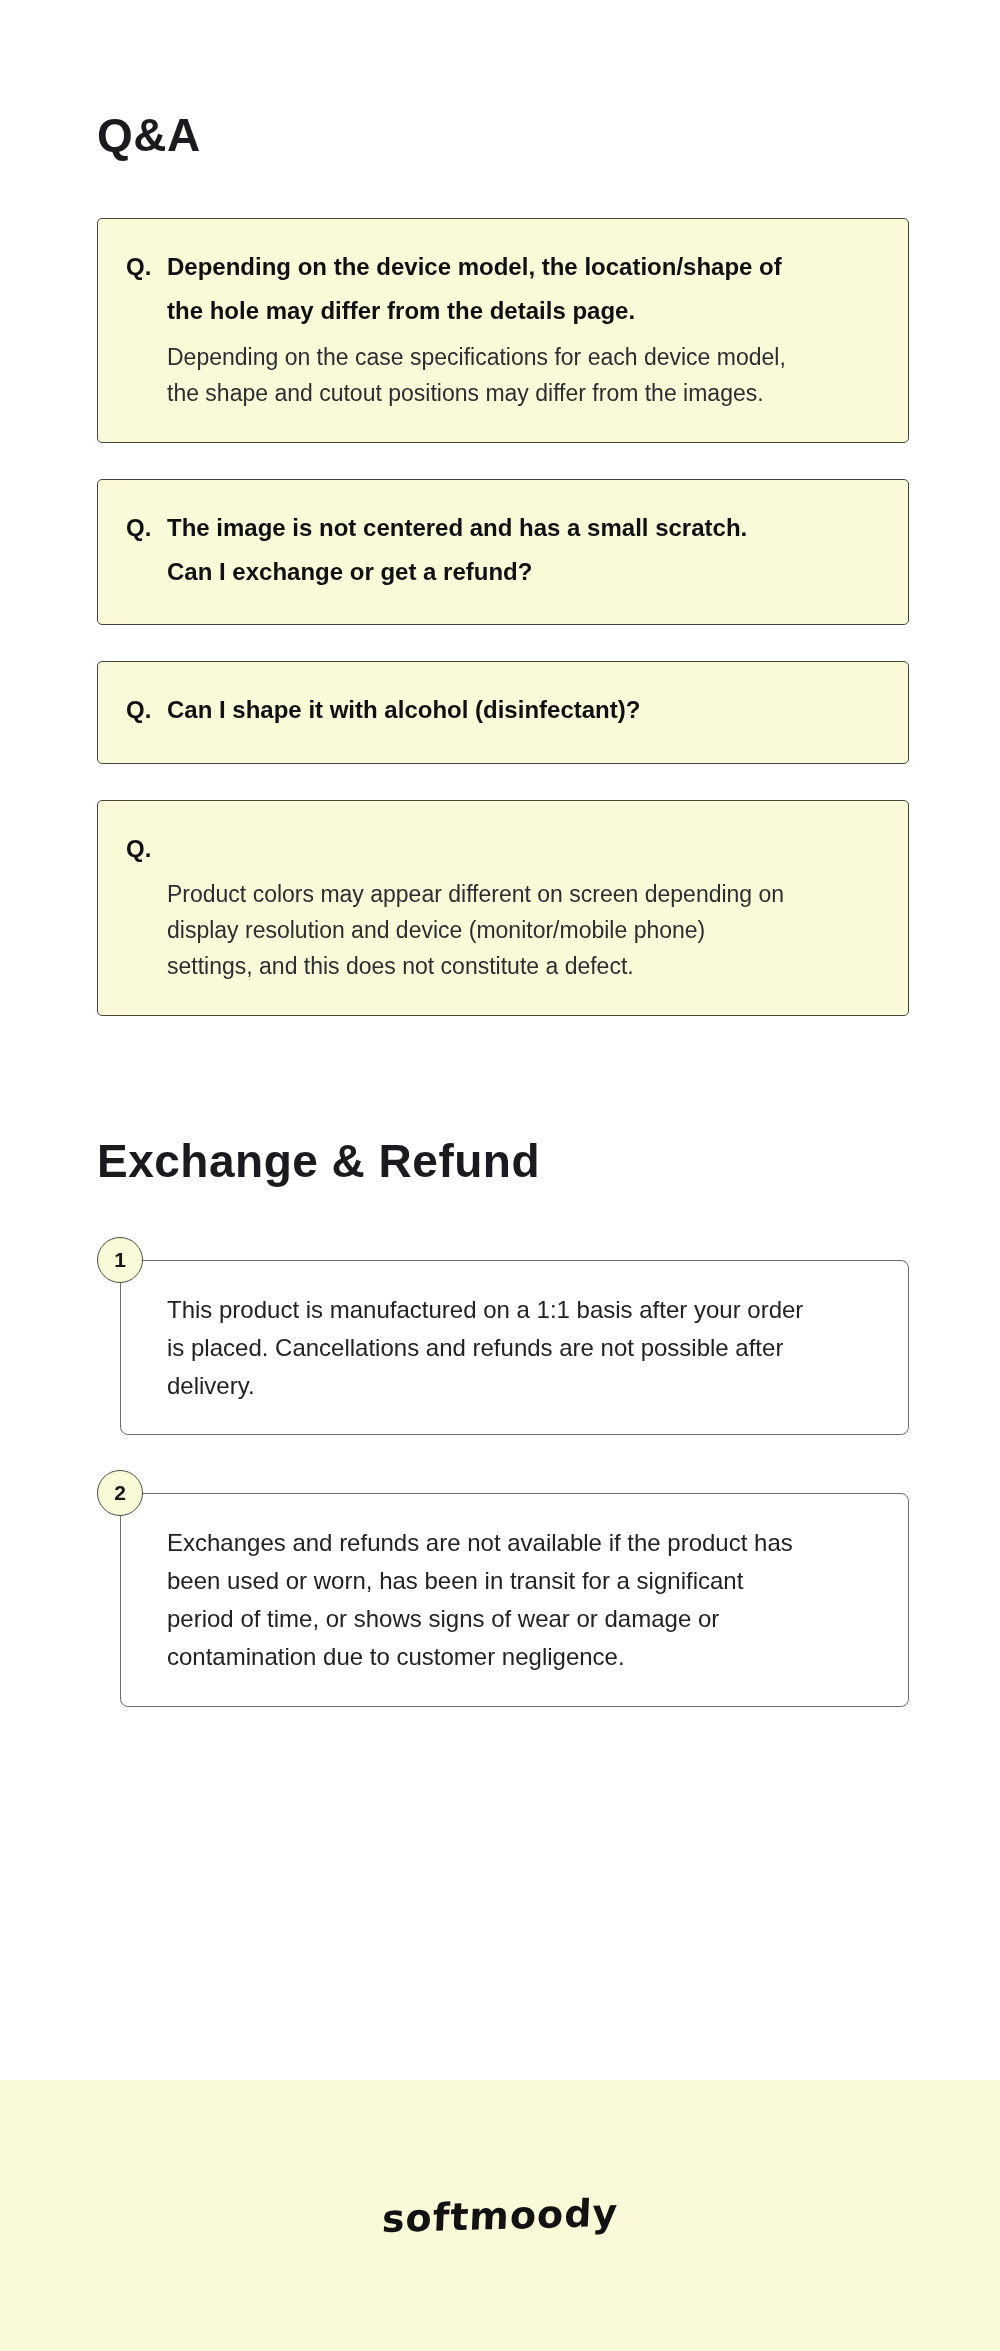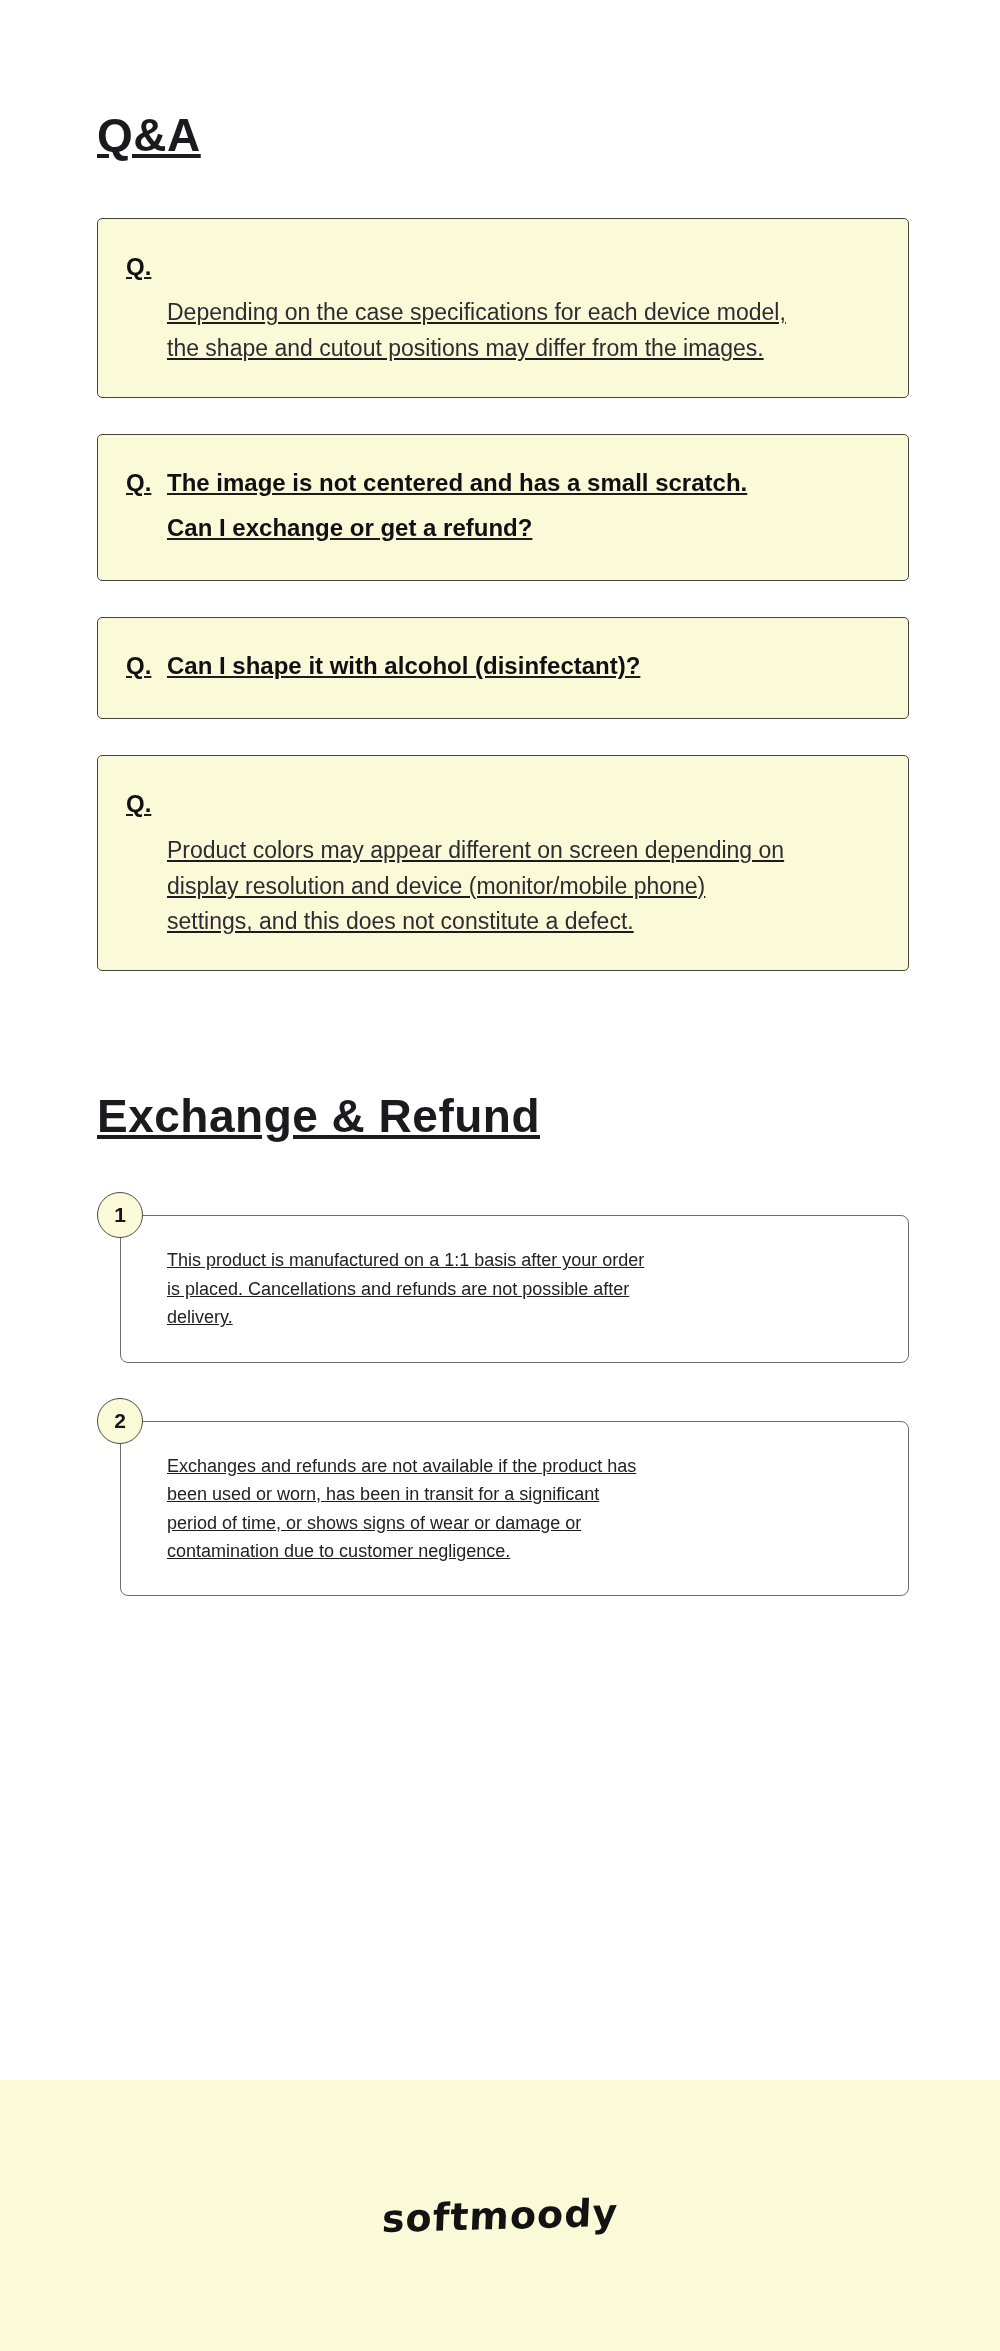--- a/index.html
+++ b/index.html
@@ -12,21 +12,20 @@
   .page {
     width: 1000px;
     min-height: 2351px;
     margin: 0 auto;
     background: #ffffff;
     display: flex;
     flex-direction: column;
   }
   .content {
     padding: 108px 91px 0 97px;
-    text-decoration: underline;
   }
   .section-title {
     font-size: 46px;
     font-weight: 700;
     letter-spacing: 0.5px;
     color: #1b1b1f;
     margin-bottom: 56px;
   }
   
   .qa-card {
@@ -70,21 +69,21 @@
   .ex-item {
     position: relative;
     margin-left: 23px;
     margin-bottom: 58px;
   }
   .ex-box {
     background: #ffffff;
     border: 1.5px solid #6d6d6d;
     border-radius: 8px;
     padding: 30px 24px 30px 46px;
-    font-size: 18px;
+    font-size: 24px;
     line-height: 1.58;
     color: #222226;
     white-space: pre-line;
   }
   .ex-circle {
     position: absolute;
     left: -23px;
     top: -23px;
     width: 46px;
     height: 46px;
@@ -122,20 +121,22 @@
 
 <div class="page">
   <div class="content">
 
     <section class="qa-section">
       <h1 class="section-title">Q&amp;A</h1>
 
       <div class="qa-card">
         <div class="qa-question-row">
           <span class="q-label">Q.</span>
+          <div class="q-text">Depending on the device model, the location/shape of
+the hole may differ from the details page.</div>
         </div>
         <div class="a-text">Depending on the case specifications for each device model,
 the shape and cutout positions may differ from the images.</div>
       </div>
 
       <div class="qa-card">
         <div class="qa-question-row">
           <span class="q-label">Q.</span>
           <div class="q-text">The image is not centered and has a small scratch.
 Can I exchange or get a refund?</div>

